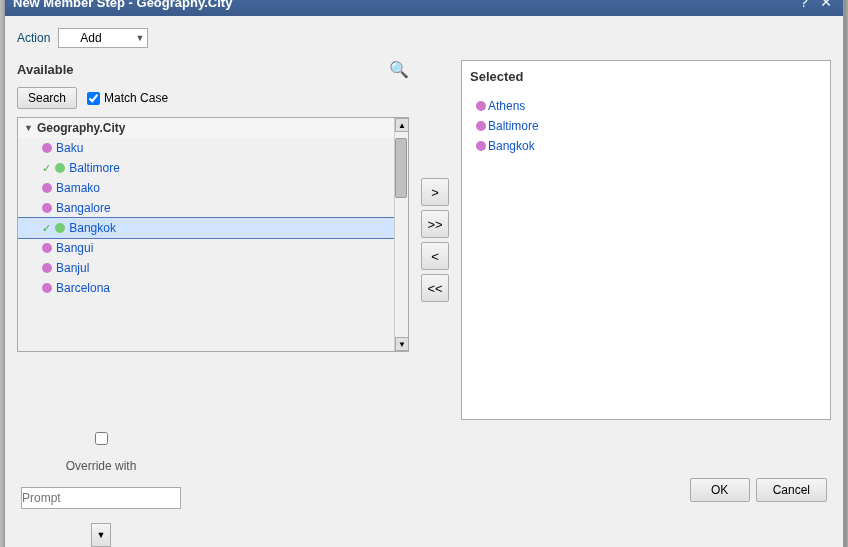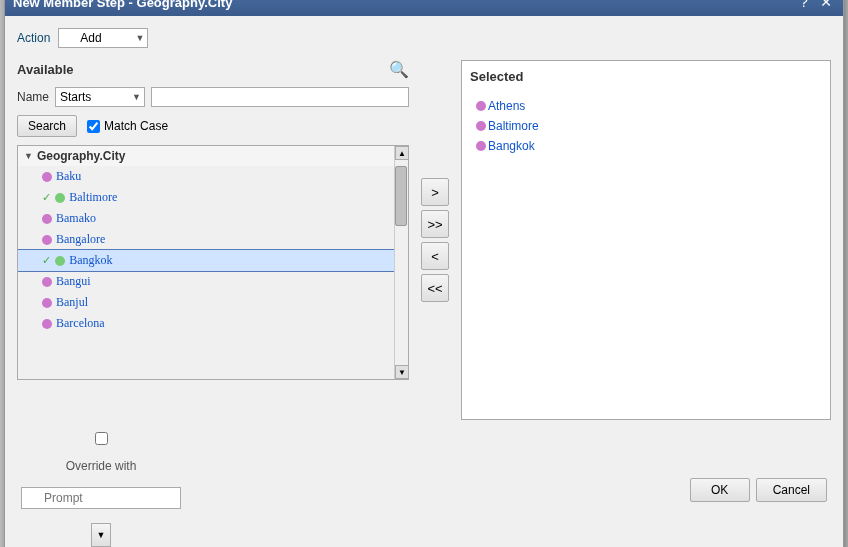--- a/index.html
+++ b/index.html
@@ -182,21 +182,20 @@
     }
     .triangle { font-size: 9px; color: #555; }
     .tree-item {
       display: flex;
       align-items: center;
       gap: 4px;
       padding: 3px 6px 3px 24px;
       cursor: pointer;
       color: #1155cc;
       font-size: 12px;
-      font-family: Liberation Serif, serif;
     }
     .tree-item.selected {
       background: #d0e4ff;
       outline: 1px solid #5577bb;
     }
     .dot {
       width: 10px;
       height: 10px;
       border-radius: 50%;
       background: #cc77cc;
@@ -262,21 +261,21 @@
       gap: 14px;
       flex-direction: column;
     }
     .override-label {
       font-size: 12px;
       color: #555;
     }
     .prompt-input {
       border: 1px solid #aaa;
       background: white;
-      padding: 3px 22px;
+      padding: 3px 0;
       font-size: 12px;
       width: 160px;
       color: #aaa;
     }
     .prompt-dropdown {
       border: 1px solid #aaa;
       background: linear-gradient(to bottom, #f5f5f5, #e0e0e0);
       width: 20px;
       height: 24px;
       cursor: pointer;
@@ -374,31 +373,20 @@
     </div>
 
     <div class="main-content">
 
       <div style="flex:1;">
         <div class="panel-title">
           <span>Available</span>
           <button class="search-icon-btn">🔍</button>
         </div>
 
-        <div class="name-row">
-          <span class="name-label">Name</span>
-          <div class="name-select-wrapper">
-            <select class="name-select">
-              <option>Starts</option>
-              <option>Contains</option>
-              <option>Ends</option>
-            </select>
-          </div>
-          <input class="name-input" type="text" value="" style="">
-        </div>
 
         <div class="search-row">
           <button class="search-btn">Search</button>
           <div class="match-case-row">
             <input type="checkbox" checked="" style="">
             <span>Match Case</span>
           </div>
         </div>
 
         <div class="tree-scroll-container">

